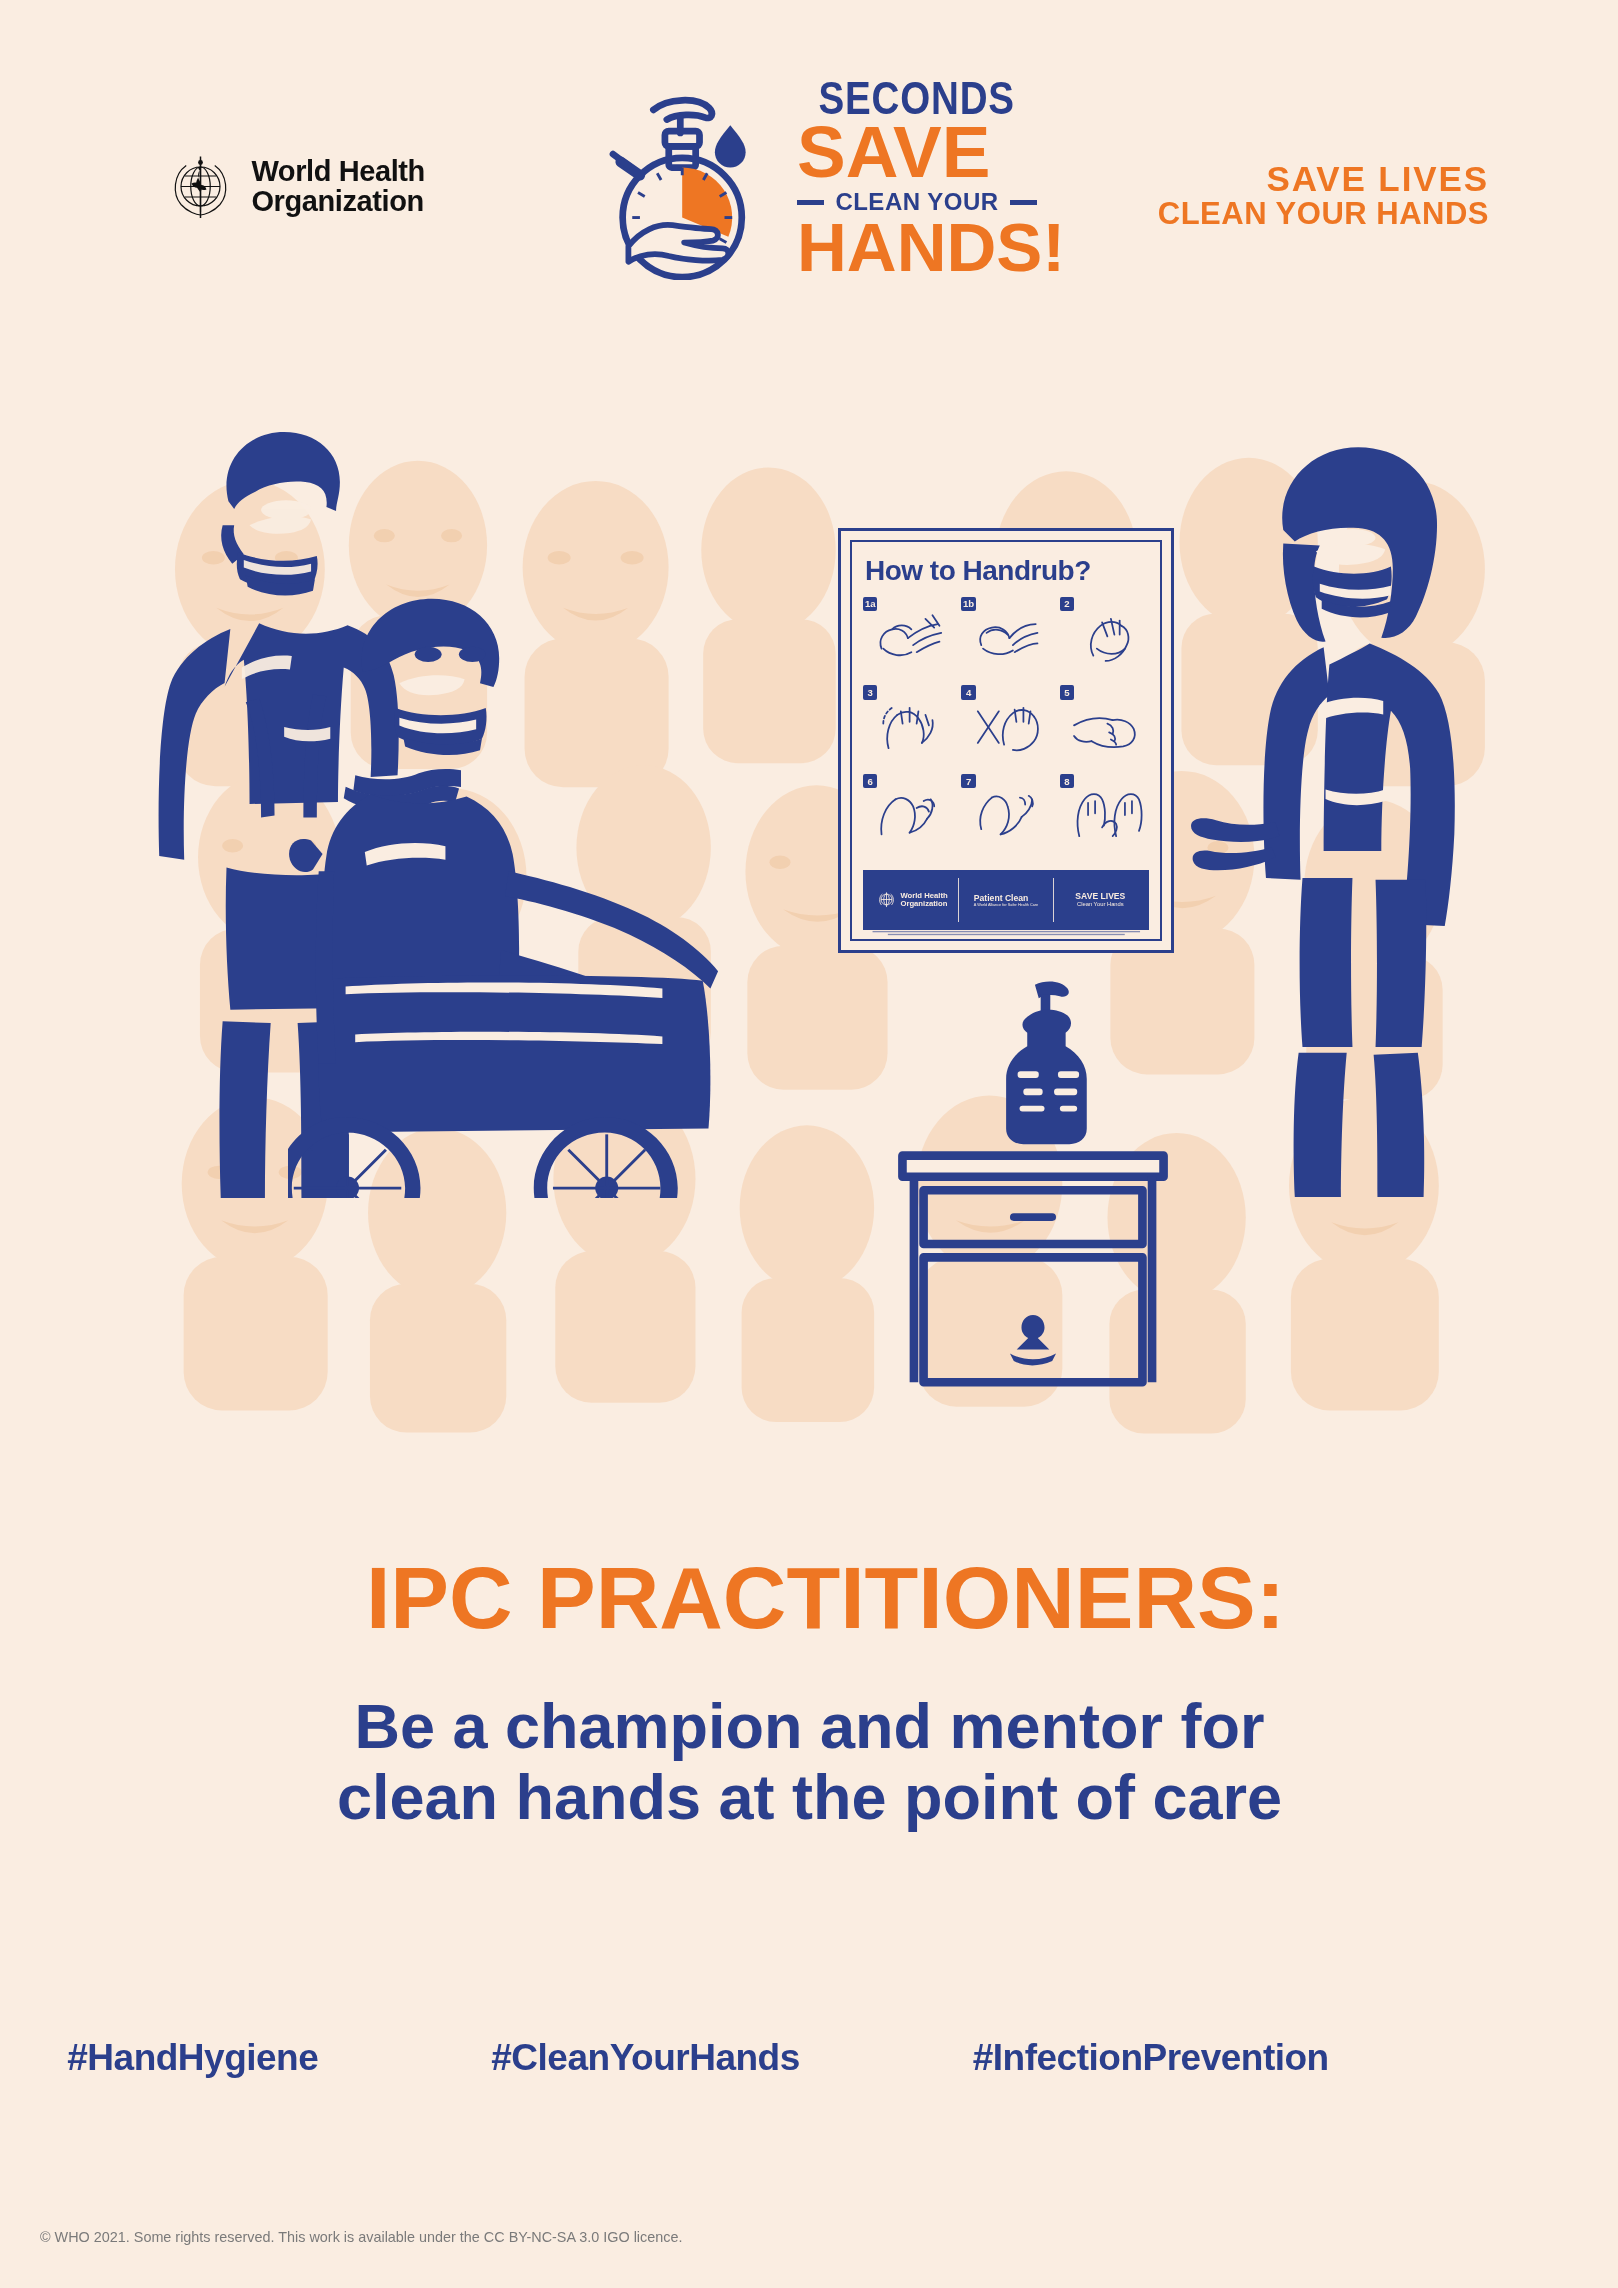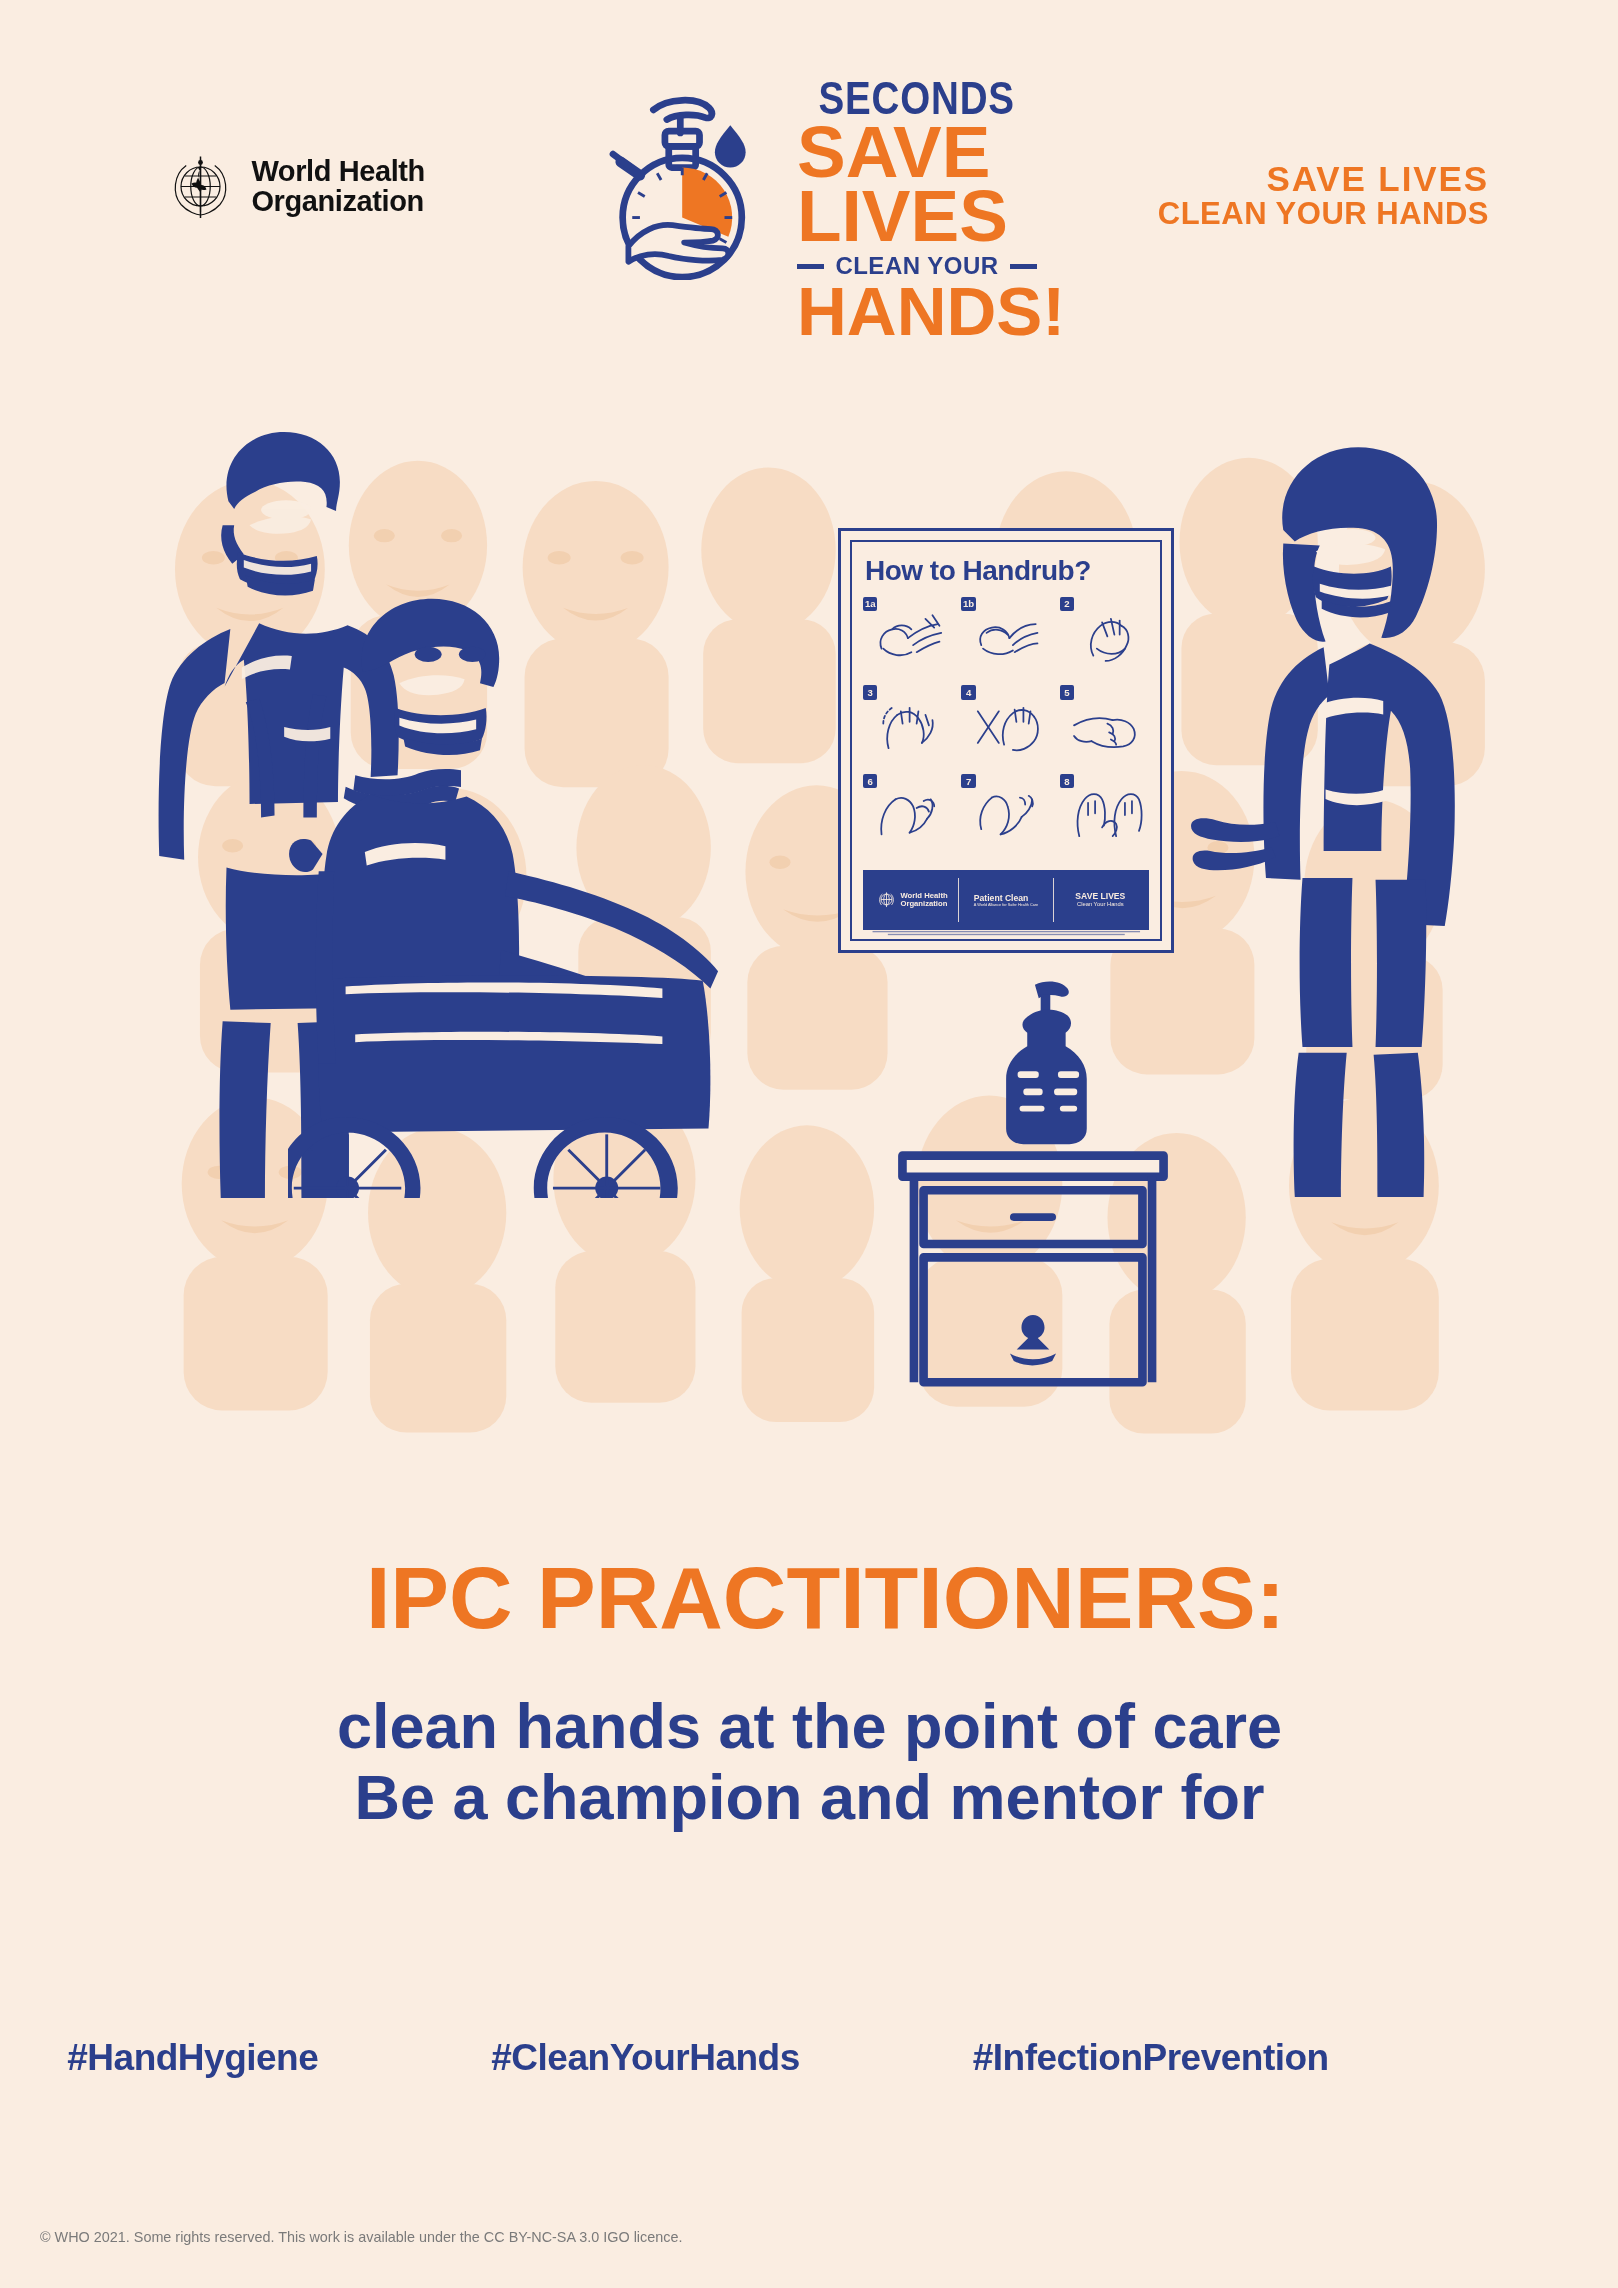--- a/index.html
+++ b/index.html
@@ -126,21 +126,20 @@
           <line x1="56" y1="114" x2="63" y2="118"></line>
           <line x1="50" y1="140" x2="58" y2="140"></line>
           <line x1="56" y1="166" x2="63" y2="162"></line>
         </g>
 
         <path d="M46 170 C58 154 76 146 92 148 C106 150 120 152 132 152 C140 152 142 162 134 164 C124 166 112 166 104 166 C118 170 134 172 144 172 C152 172 152 182 144 184 C128 186 104 184 88 180 C74 176 58 178 46 186 Z" fill="#FAEDE1" stroke="#2B3F8C" stroke-width="6" stroke-linejoin="round"></path>
       </svg>
       <div class="campaign-type">
         <div class="ct-seconds condensed">SECONDS</div>
         <div class="ct-save">SAVE</div>
-        <div class="ct-lives">LIVES</div>
         <div class="ct-rule">
           <span class="bar"></span>
           <span class="txt">CLEAN YOUR</span>
           <span class="bar"></span>
         </div>
         <div class="ct-hands">HANDS!</div>
       </div>
     </div>
 
     <div class="tagline">
@@ -525,22 +524,22 @@
         <path d="M134 160 c24 8 52 8 74 2 l0 10 c-24 6 -52 4 -74 -4z"></path>
         <ellipse cx="168" cy="112" rx="24" ry="9"></ellipse>
         <path d="M134 286 c20 -8 46 -10 66 -4 l0 14 c-20 -4 -46 -2 -66 6z"></path>
         <path d="M140 374 c20 6 44 6 62 0 l0 12 c-20 6 -44 6 -62 -2z"></path>
       </g>
     </svg>
   </div>
 
   <div class="headline">IPC PRACTITIONERS:</div>
   <div class="subhead">
+    <div>Be a champion and mentor for</div>
     <div>clean hands at the point of care</div>
-    <div>Be a champion and mentor for</div>
   </div>
 
   <div class="hashtags">
     <span>#HandHygiene</span>
     <span>#CleanYourHands</span>
     <span>#InfectionPrevention</span>
   </div>
 
   <div class="copyright">© WHO 2021. Some rights reserved. This work is available under the CC BY-NC-SA 3.0 IGO licence.</div>
 </div>

